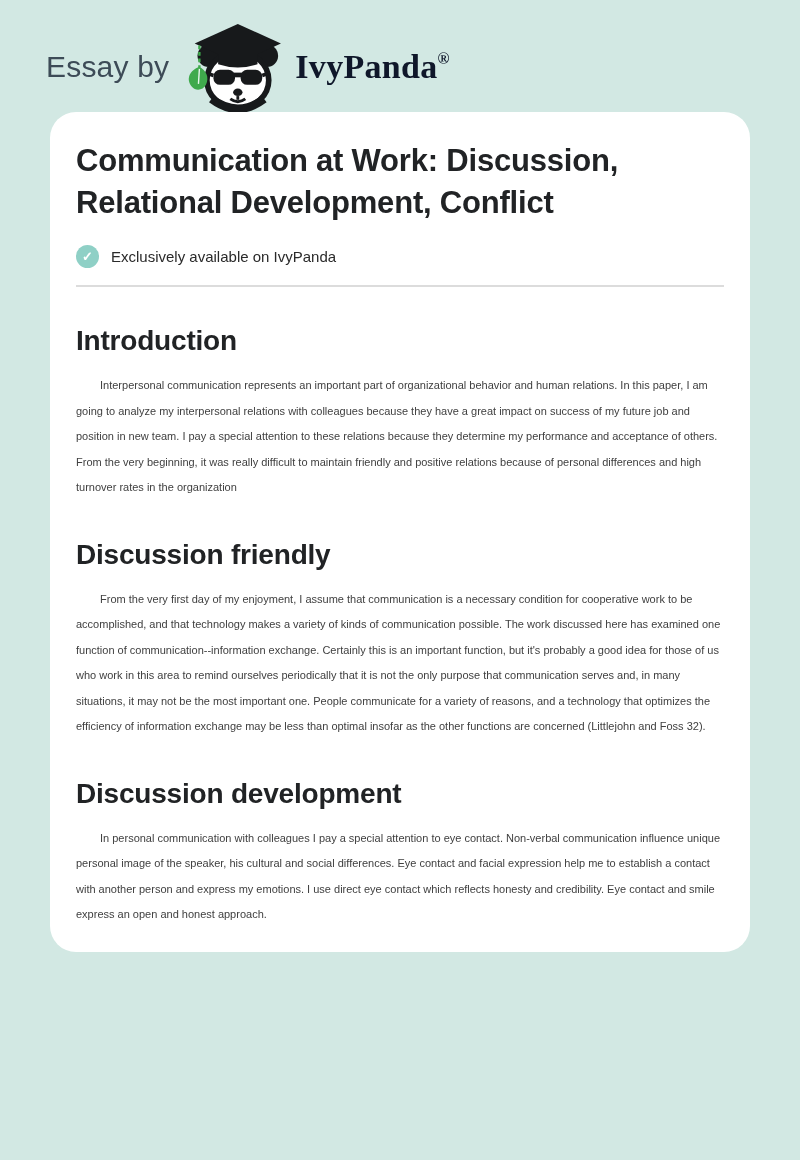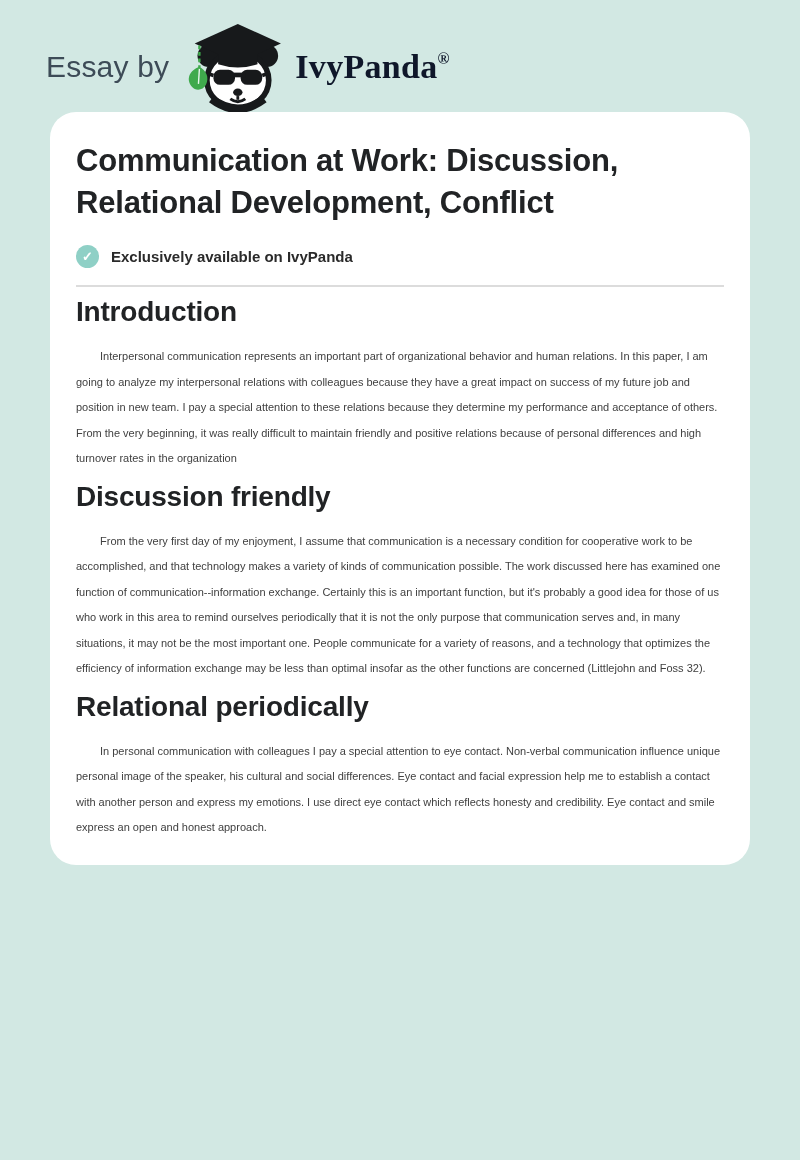--- a/index.html
+++ b/index.html
@@ -69,30 +69,30 @@
     font-size: 13px;
     font-weight: bold;
     display: flex;
     align-items: center;
     justify-content: center;
     flex: 0 0 auto;
   }
   .badge-label {
     margin-left: 12px;
     font-size: 15px;
-    font-weight: bold;
+    font-weight: normal;
     color: #2a2a2a;
   }
   .divider {
     border: none;
     border-top: 2px solid #dcdcdc;
     margin-top: 17px;
   }
   .section h2 {
-    margin-top: 9px;
+    margin-top: 38px;
     font-size: 28px;
     font-weight: bold;
     color: #212325;
     letter-spacing: -0.2px;
   }
   .section p {
     margin-top: 16px;
     font-size: 11px;
     line-height: 25.5px;
     color: #404040;
@@ -150,16 +150,16 @@
     <h2>Introduction</h2>
     <p>Interpersonal communication represents an important part of organizational behavior and human relations. In this paper, I am going to analyze my interpersonal relations with colleagues because they have a great impact on success of my future job and position in new team. I pay a special attention to these relations because they determine my performance and acceptance of others. From the very beginning, it was really difficult to maintain friendly and positive relations because of personal differences and high turnover rates in the organization</p>
   </section>
 
   <section class="section">
     <h2>Discussion friendly</h2>
     <p>From the very first day of my enjoyment, I assume that communication is a necessary condition for cooperative work to be accomplished, and that technology makes a variety of kinds of communication possible. The work discussed here has examined one function of communication--information exchange. Certainly this is an important function, but it's probably a good idea for those of us who work in this area to remind ourselves periodically that it is not the only purpose that communication serves and, in many situations, it may not be the most important one. People communicate for a variety of reasons, and a technology that optimizes the efficiency of information exchange may be less than optimal insofar as the other functions are concerned (Littlejohn and Foss 32).</p>
   </section>
 
   <section class="section">
-    <h2>Relational periodically</h2>
+    <h2>Discussion development</h2>
     <p>In personal communication with colleagues I pay a special attention to eye contact. Non-verbal communication influence unique personal image of the speaker, his cultural and social differences. Eye contact and facial expression help me to establish a contact with another person and express my emotions. I use direct eye contact which reflects honesty and credibility. Eye contact and smile express an open and honest approach.</p>
   </section>
 </main>
 
 </body></html>

